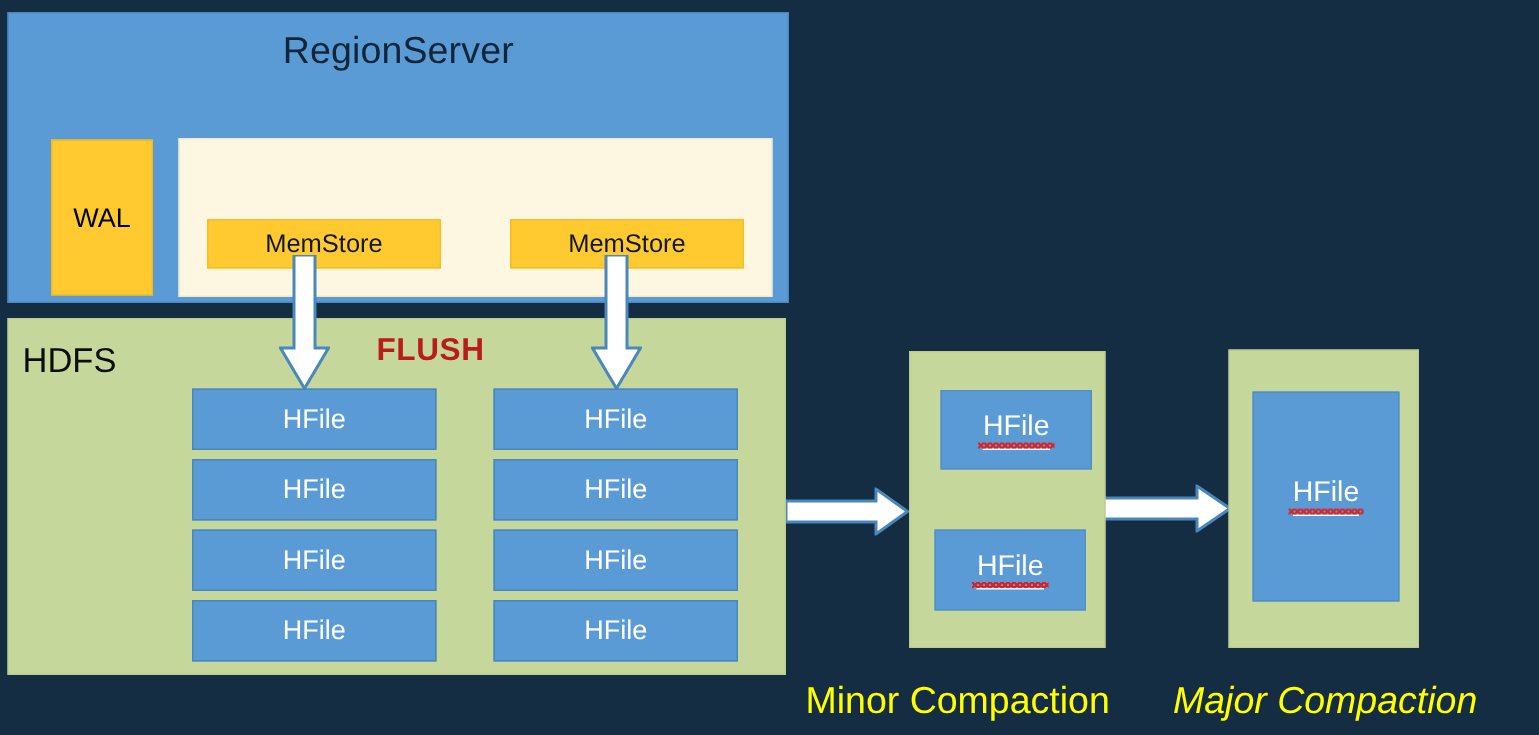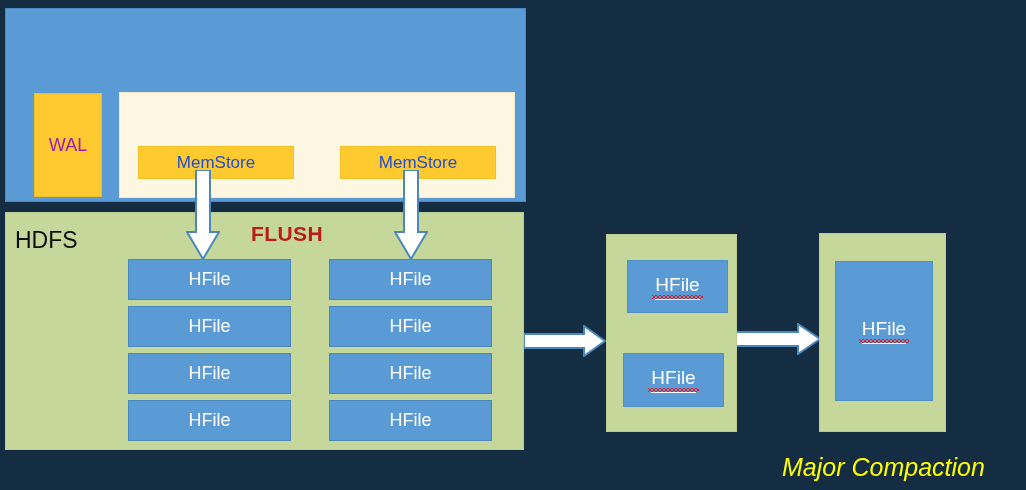--- a/index.html
+++ b/index.html
@@ -51,21 +51,21 @@
   }
 
   
   .wal {
     left: 28px;
     top: 84px;
     width: 68px;
     height: 104px;
     background: #ffc930;
     border: 1px solid #f0bc22;
-    color: #a21caf;
+    color: #000000;
     font-size: 18px;
   }
 
   
   .region {
     left: 113px;
     top: 83px;
     width: 396px;
     height: 106px;
     background: #fdf6e0;
@@ -85,21 +85,21 @@
   .memstore {
     position: absolute;
     top: 53px;
     height: 33px;
     background: #ffc930;
     border: 1px solid #f4bf26;
     box-sizing: border-box;
     display: flex;
     align-items: center;
     justify-content: center;
-    color: #1d4ed8;
+    color: #0f172a;
     font-size: 17px;
   }
   .memstore.m1 { left: 18px;  width: 156px; }
   .memstore.m2 { left: 220px; width: 156px; }
 
   
   .hdfs {
     left: 5px;
     top: 212px;
     width: 519px;
@@ -210,20 +210,21 @@
   }
   .cap-minor { left: 537px; top: 452px; }
   .cap-major { left: 782px; top: 452px; font-style: italic; }
 </style>
 </head>
 <body>
 
 <div id="canvas">
 
   <div class="box regionserver">
+    <div class="rs-title">RegionServer</div>
 
     <div class="box wal">WAL</div>
 
     <div class="box region">
       <div class="memstore m1">MemStore</div>
       <div class="memstore m2">MemStore</div>
     </div>
   </div>
 
   <div class="box hdfs">
@@ -272,15 +273,16 @@
       <span class="squiggle ul">HFile</span>
     </div>
   </div>
 
   <div class="stage stage-major">
     <div class="hfile-sq major-a">
       <span class="squiggle ul">HFile</span>
     </div>
   </div>
 
+  <div class="caption cap-minor">Minor Compaction</div>
   <div class="caption cap-major">Major Compaction</div>
 
 </div>
 
 </body></html>

